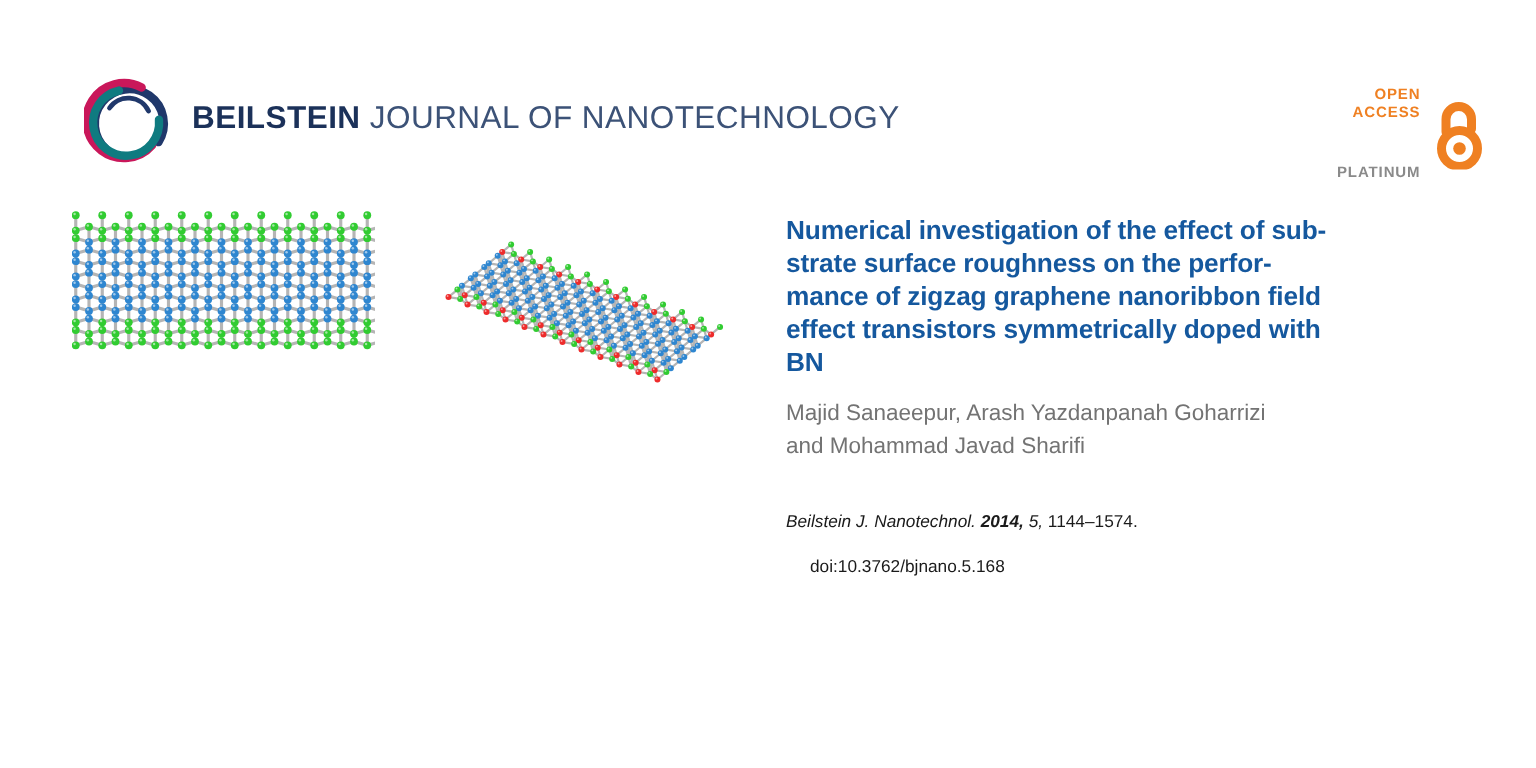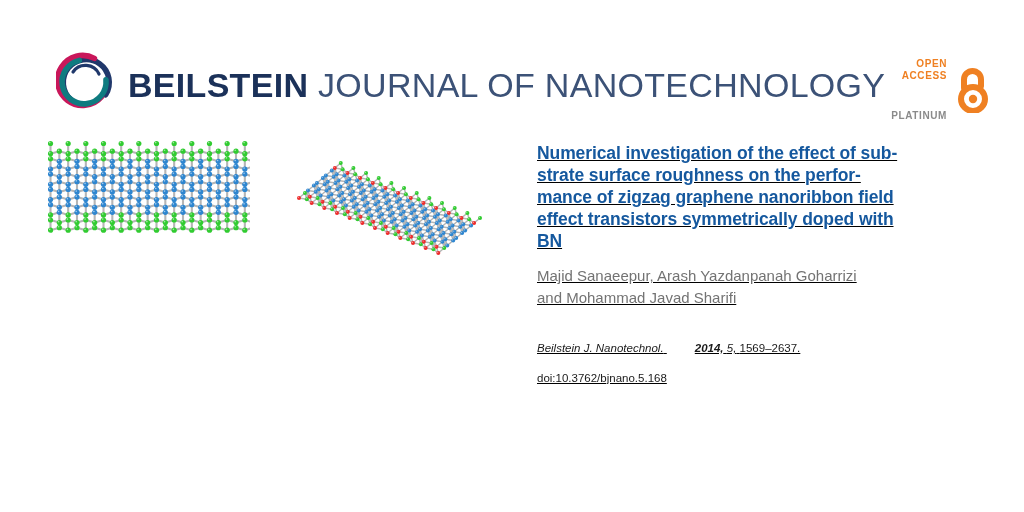--- a/index.html
+++ b/index.html
@@ -28,21 +28,21 @@
     left: 56px;
     top: 52px;
     width: 58px;
     height: 58px;
   }
   #wordmark {
     position: absolute;
     left: 128px;
     top: 68px;
     white-space: nowrap;
-    font-size: 34px;
+    font-size: 21px;
     letter-spacing: 0.3px;
     line-height: 1;
     text-align: right;
   }
   #wordmark .wm-bold {
     font-weight: bold;
     color: #1b3159;
   }
   #wordmark .wm-light {
     font-weight: normal;
@@ -85,24 +85,23 @@
     position: absolute;
     left: 296px;
     top: 160px;
     width: 200px;
     height: 96px;
   }
 
   
   #article {
     position: absolute;
-    left: 537px;
+    left: 524px;
     top: 142px;
     width: 448px;
-    text-decoration: underline;
   }
   #article-title {
     color: #15589e;
     font-weight: bold;
     font-size: 17.5px;
     line-height: 1.26;
     margin: 0;
     letter-spacing: -0.1px;
   }
   #article-authors {
@@ -112,28 +111,28 @@
     margin: 13px 0 0 0;
     font-weight: normal;
   }
   #article-citation {
     color: #1a1a1a;
     font-size: 11.5px;
     margin: 32px 0 0 0;
     line-height: 1.3;
   }
   #article-citation .cit-journal { font-style: italic; }
-  #article-citation .cit-year { font-style: italic; font-weight: bold; margin-left: 28px; }
+  #article-citation .cit-year { font-style: italic; font-weight: bold; }
   #article-citation .cit-volume { font-style: italic; }
   #article-citation .cit-pages { font-style: normal; }
   #article-doi, #article-license {
     color: #1a1a1a;
     font-size: 11.5px;
     line-height: 1.45;
-    margin: 0;
+    margin: 16px;
   }
   #article-doi { margin-top: 14px; }
 </style>
 </head>
 <body>
 
 <div id="masthead">
 
   <div id="logo-mark">
     <svg viewBox="0 0 58 58" width="58" height="58" aria-hidden="true">
@@ -2390,17 +2389,17 @@
 <div id="article">
 
   <h1 id="article-title">Numerical investigation of the effect of sub-<br>strate surface roughness on the perfor-<br>mance of zigzag graphene nanoribbon field<br>effect transistors symmetrically doped with<br>BN</h1>
 
   <p id="article-authors">Majid Sanaeepur, Arash Yazdanpanah Goharrizi<br>and Mohammad Javad Sharifi</p>
 
   <p id="article-citation">
     <span class="cit-journal">Beilstein J. Nanotechnol.</span>
     <span class="cit-year">2014,</span>
     <span class="cit-volume">5,</span>
-    <span class="cit-pages">1569–2637.</span>
+    <span class="cit-pages">1144–1574.</span>
   </p>
 
   <p id="article-doi">doi:10.3762/bjnano.5.168</p>
 </div>
 
 </body></html>

